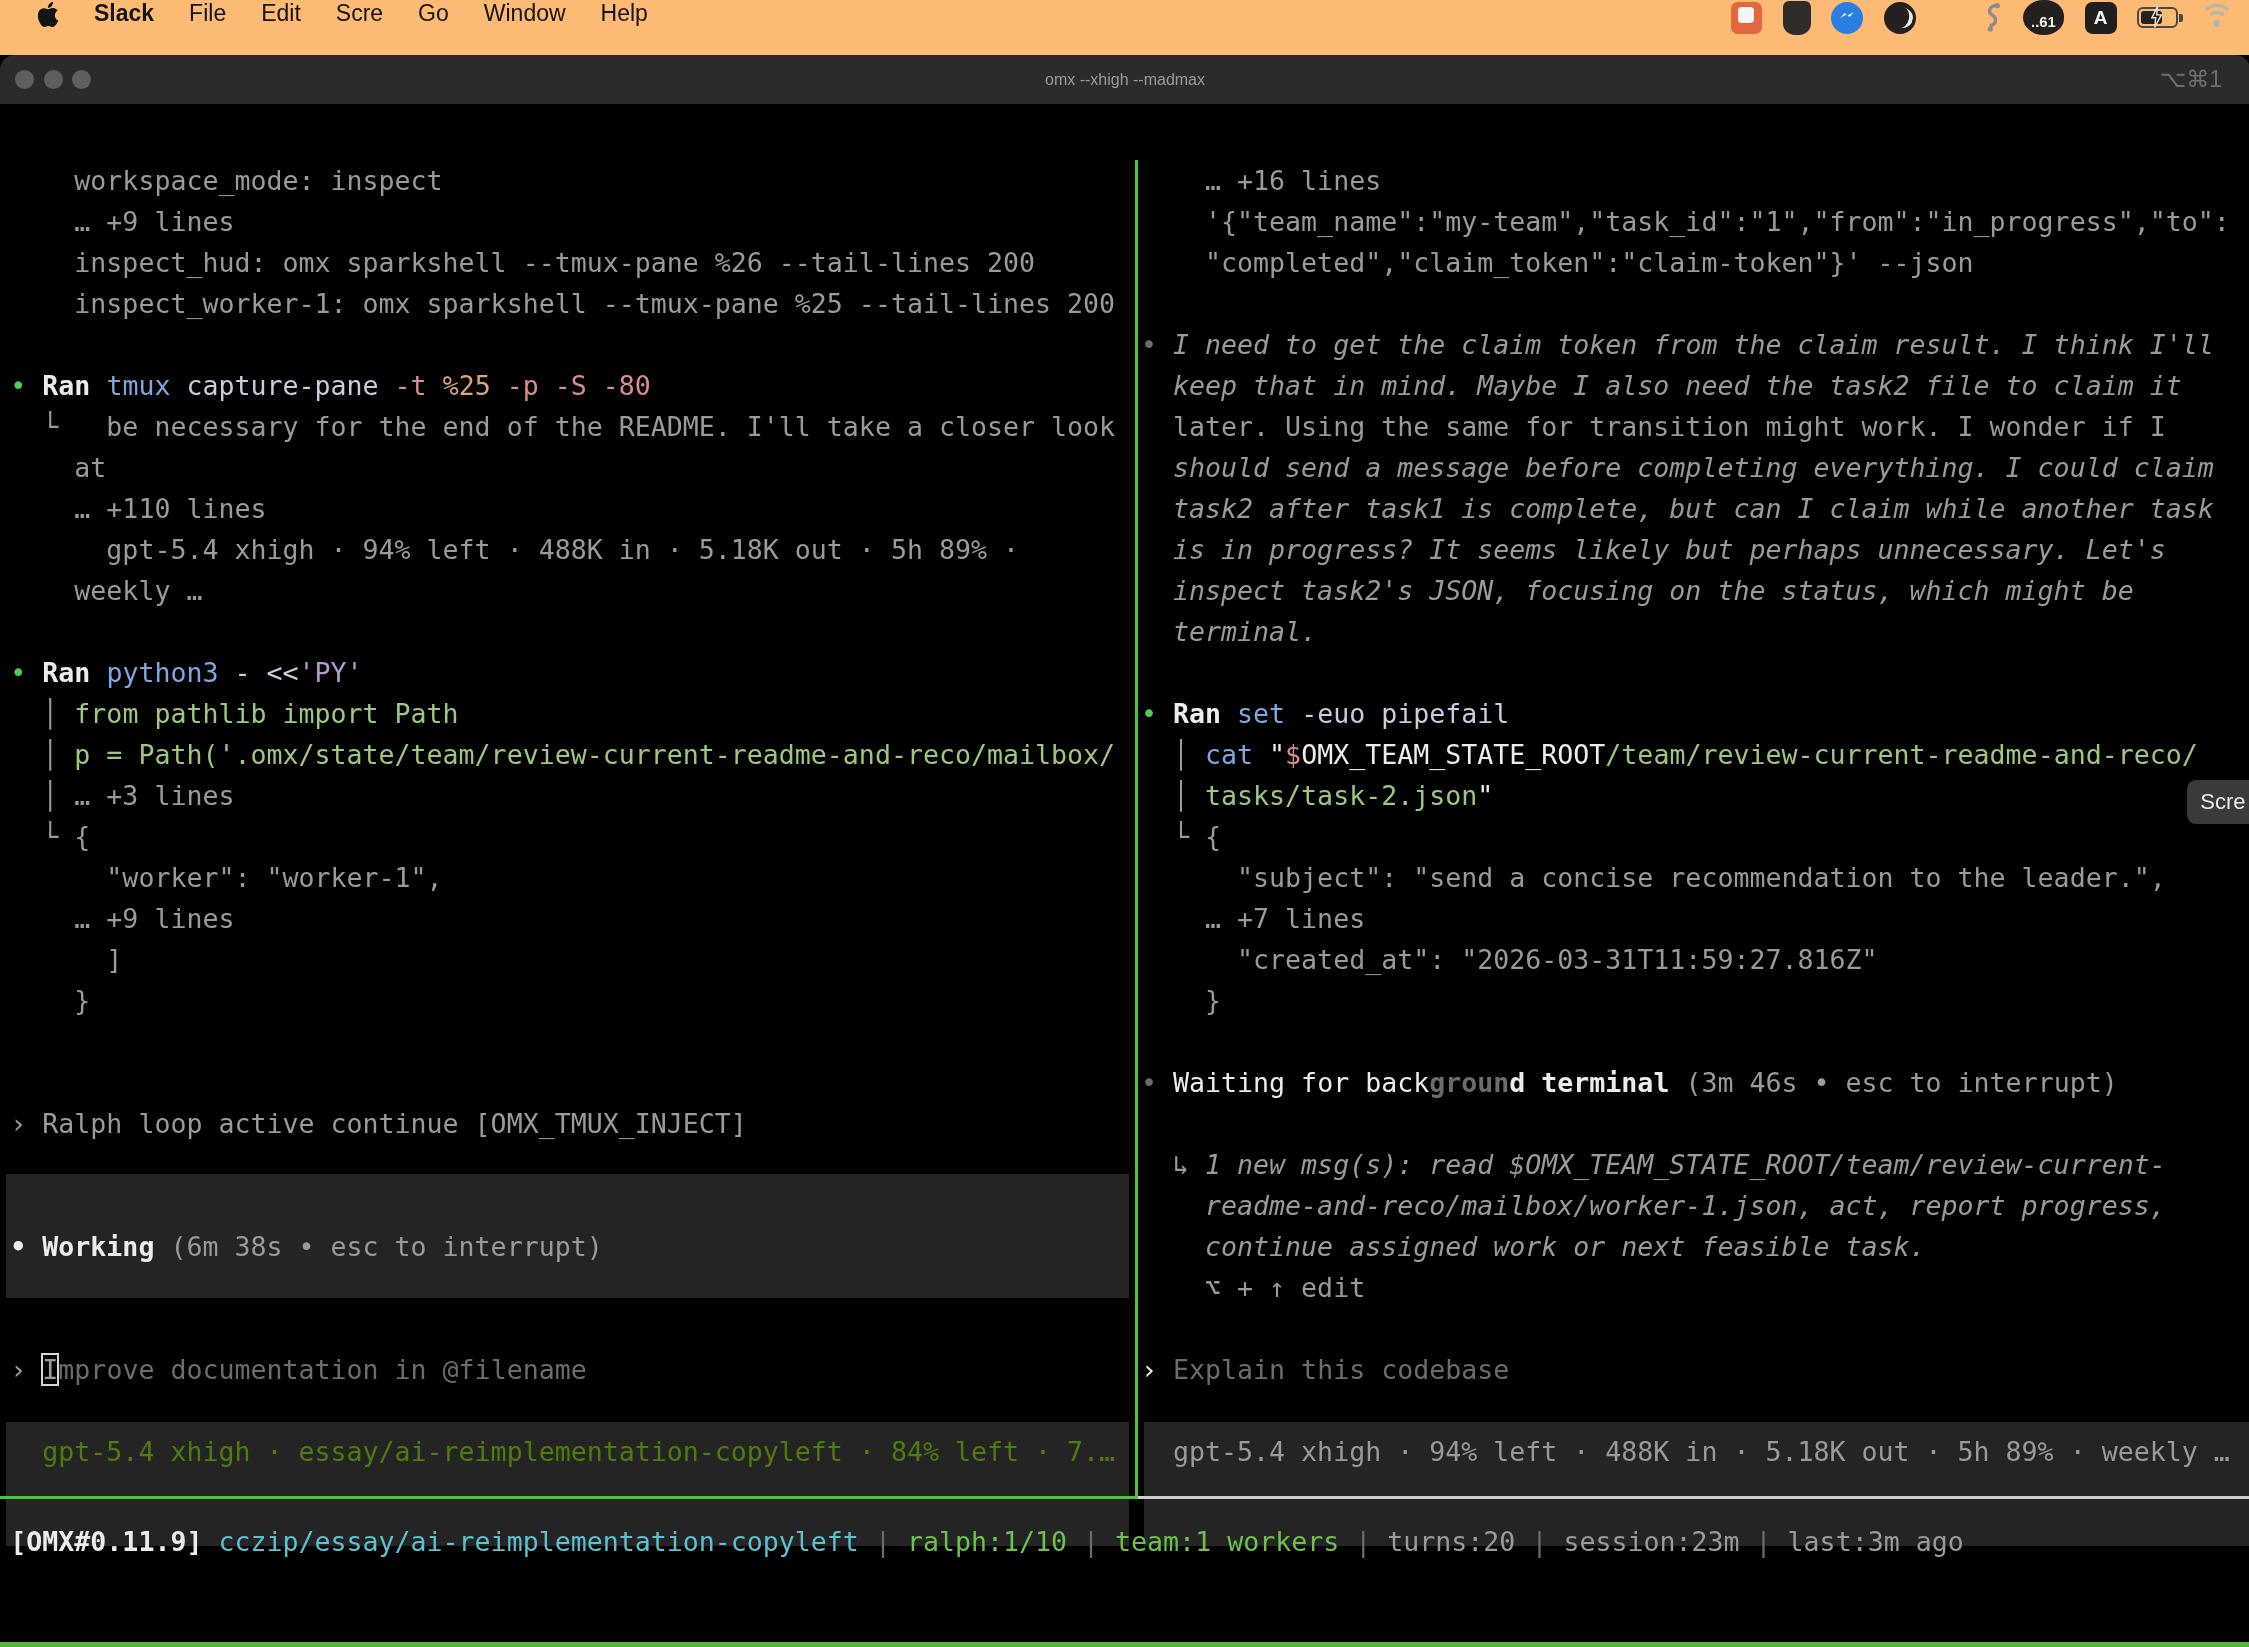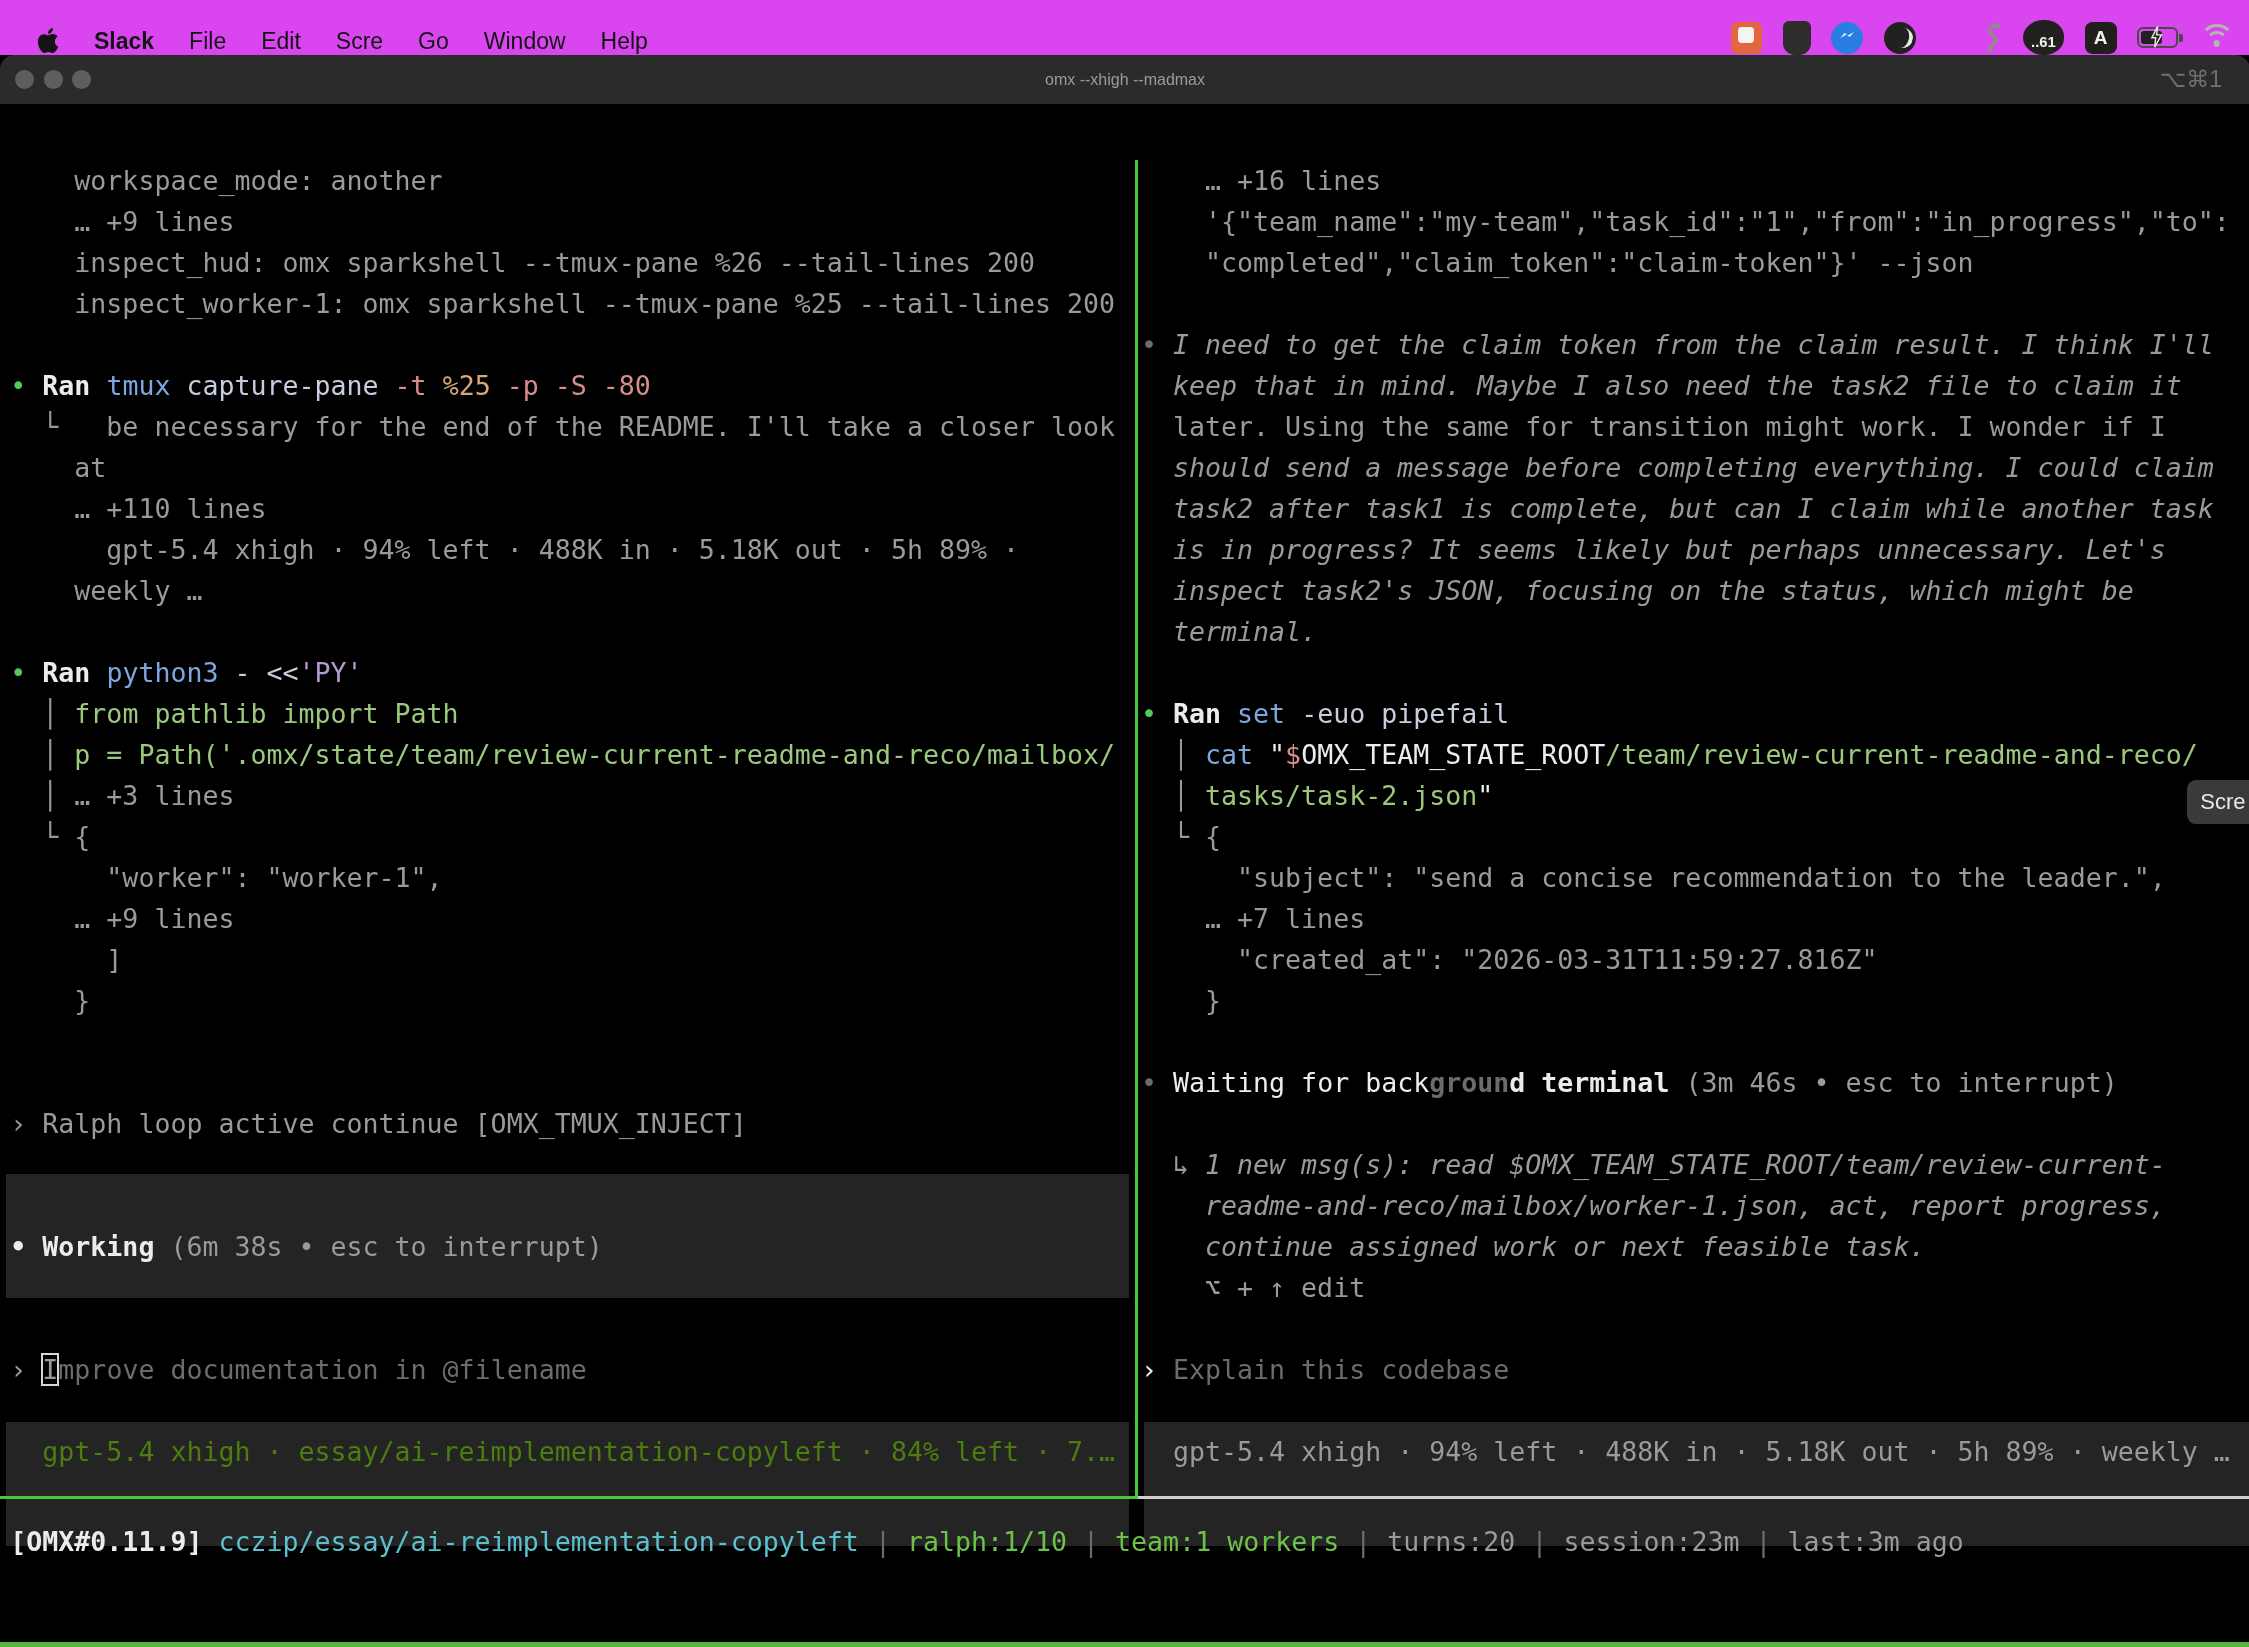--- a/index.html
+++ b/index.html
@@ -1,21 +1,21 @@
 <!DOCTYPE html>
 <html style="font-size:11.8px"><head>
 <meta charset="utf-8">
 <style>
   * { margin:0; padding:0; box-sizing:border-box; }
   html,body { width:2250px; height:1648px; background:#000; overflow:hidden;
               font-family:"Liberation Sans", sans-serif; }
 
   
   .menubar { position:absolute; left:0; top:0; width:2250px; height:55px;
-             background:#d946ef; display:flex; align-items:flex-end;
+             background:#fdba74; display:flex; align-items:flex-start;
              padding:0 16px 0 37px; color:#141414; font-size:23px; }
   .menubar .apple { width:25px; height:29.5px; margin-right:32px; display:flex; align-items:center; }
   .menubar .appname { font-weight:bold; margin-right:35px; }
   .menu-items { display:flex; gap:35px; }
   .menu-item { cursor:default; }
   .tray { margin-left:auto; display:flex; align-items:center; gap:20.7px; }
   .tray-ic { display:flex; align-items:center; justify-content:center; }
   .ic-chat { width:31px; height:32px; background:#e2663f; border-radius:6.6px; position:relative; }
   .ic-chat::before { content:""; position:absolute; left:6.6px; top:5.9px; width:16px; height:16px;
                      background:#f6f4ef; border-radius:3.7px; }
@@ -166,21 +166,21 @@
     <span class="wshort">⌥⌘1</span>
   </div>
 
   <div class="term">
 
     <div class="band" style="left:5.9px; top:1070px; width:1123px; height:124px;"></div>
     <div class="band" style="left:5.9px; top:1318px; width:1123px; height:124px;"></div>
     <div class="band" style="left:1144px; top:1318px; width:1106px; height:124px;"></div>
 
     <div class="pane pane-left">
-        <div class="tline"><span style="color: rgb(154, 154, 154);">    workspace_mode: another</span></div>
+        <div class="tline"><span style="color: rgb(154, 154, 154);">    workspace_mode: inspect</span></div>
         <div class="tline"><span style="color: rgb(154, 154, 154);">    … +9 lines</span></div>
         <div class="tline"><span style="color: rgb(154, 154, 154);">    inspect_hud: omx sparkshell --tmux-pane %26 --tail-lines 200</span></div>
         <div class="tline"><span style="color: rgb(154, 154, 154);">    inspect_worker-1: omx sparkshell --tmux-pane %25 --tail-lines 200</span></div>
         <div class="tline"></div>
         <div class="tline"><span style="color: rgb(78, 203, 89);">• </span><span style="color: rgb(236, 236, 236); font-weight: bold;">Ran </span><span style="color: rgb(126, 166, 224);">tmux </span><span style="color: rgb(199, 205, 222);">capture-pane </span><span style="color: rgb(217, 140, 140);">-t </span><span style="color: rgb(216, 166, 120);">%25 </span><span style="color: rgb(217, 140, 140);">-p -S -80</span></div>
         <div class="tline"><span style="color: rgb(154, 154, 154);">  └   be necessary for the end of the README. I'll take a closer look</span></div>
         <div class="tline"><span style="color: rgb(154, 154, 154);">    at</span></div>
         <div class="tline"><span style="color: rgb(154, 154, 154);">    … +110 lines</span></div>
         <div class="tline"><span style="color: rgb(154, 154, 154);">      gpt-5.4 xhigh · 94% left · 488K in · 5.18K out · 5h 89% ·</span></div>
         <div class="tline"><span style="color: rgb(154, 154, 154);">    weekly …</span></div>

